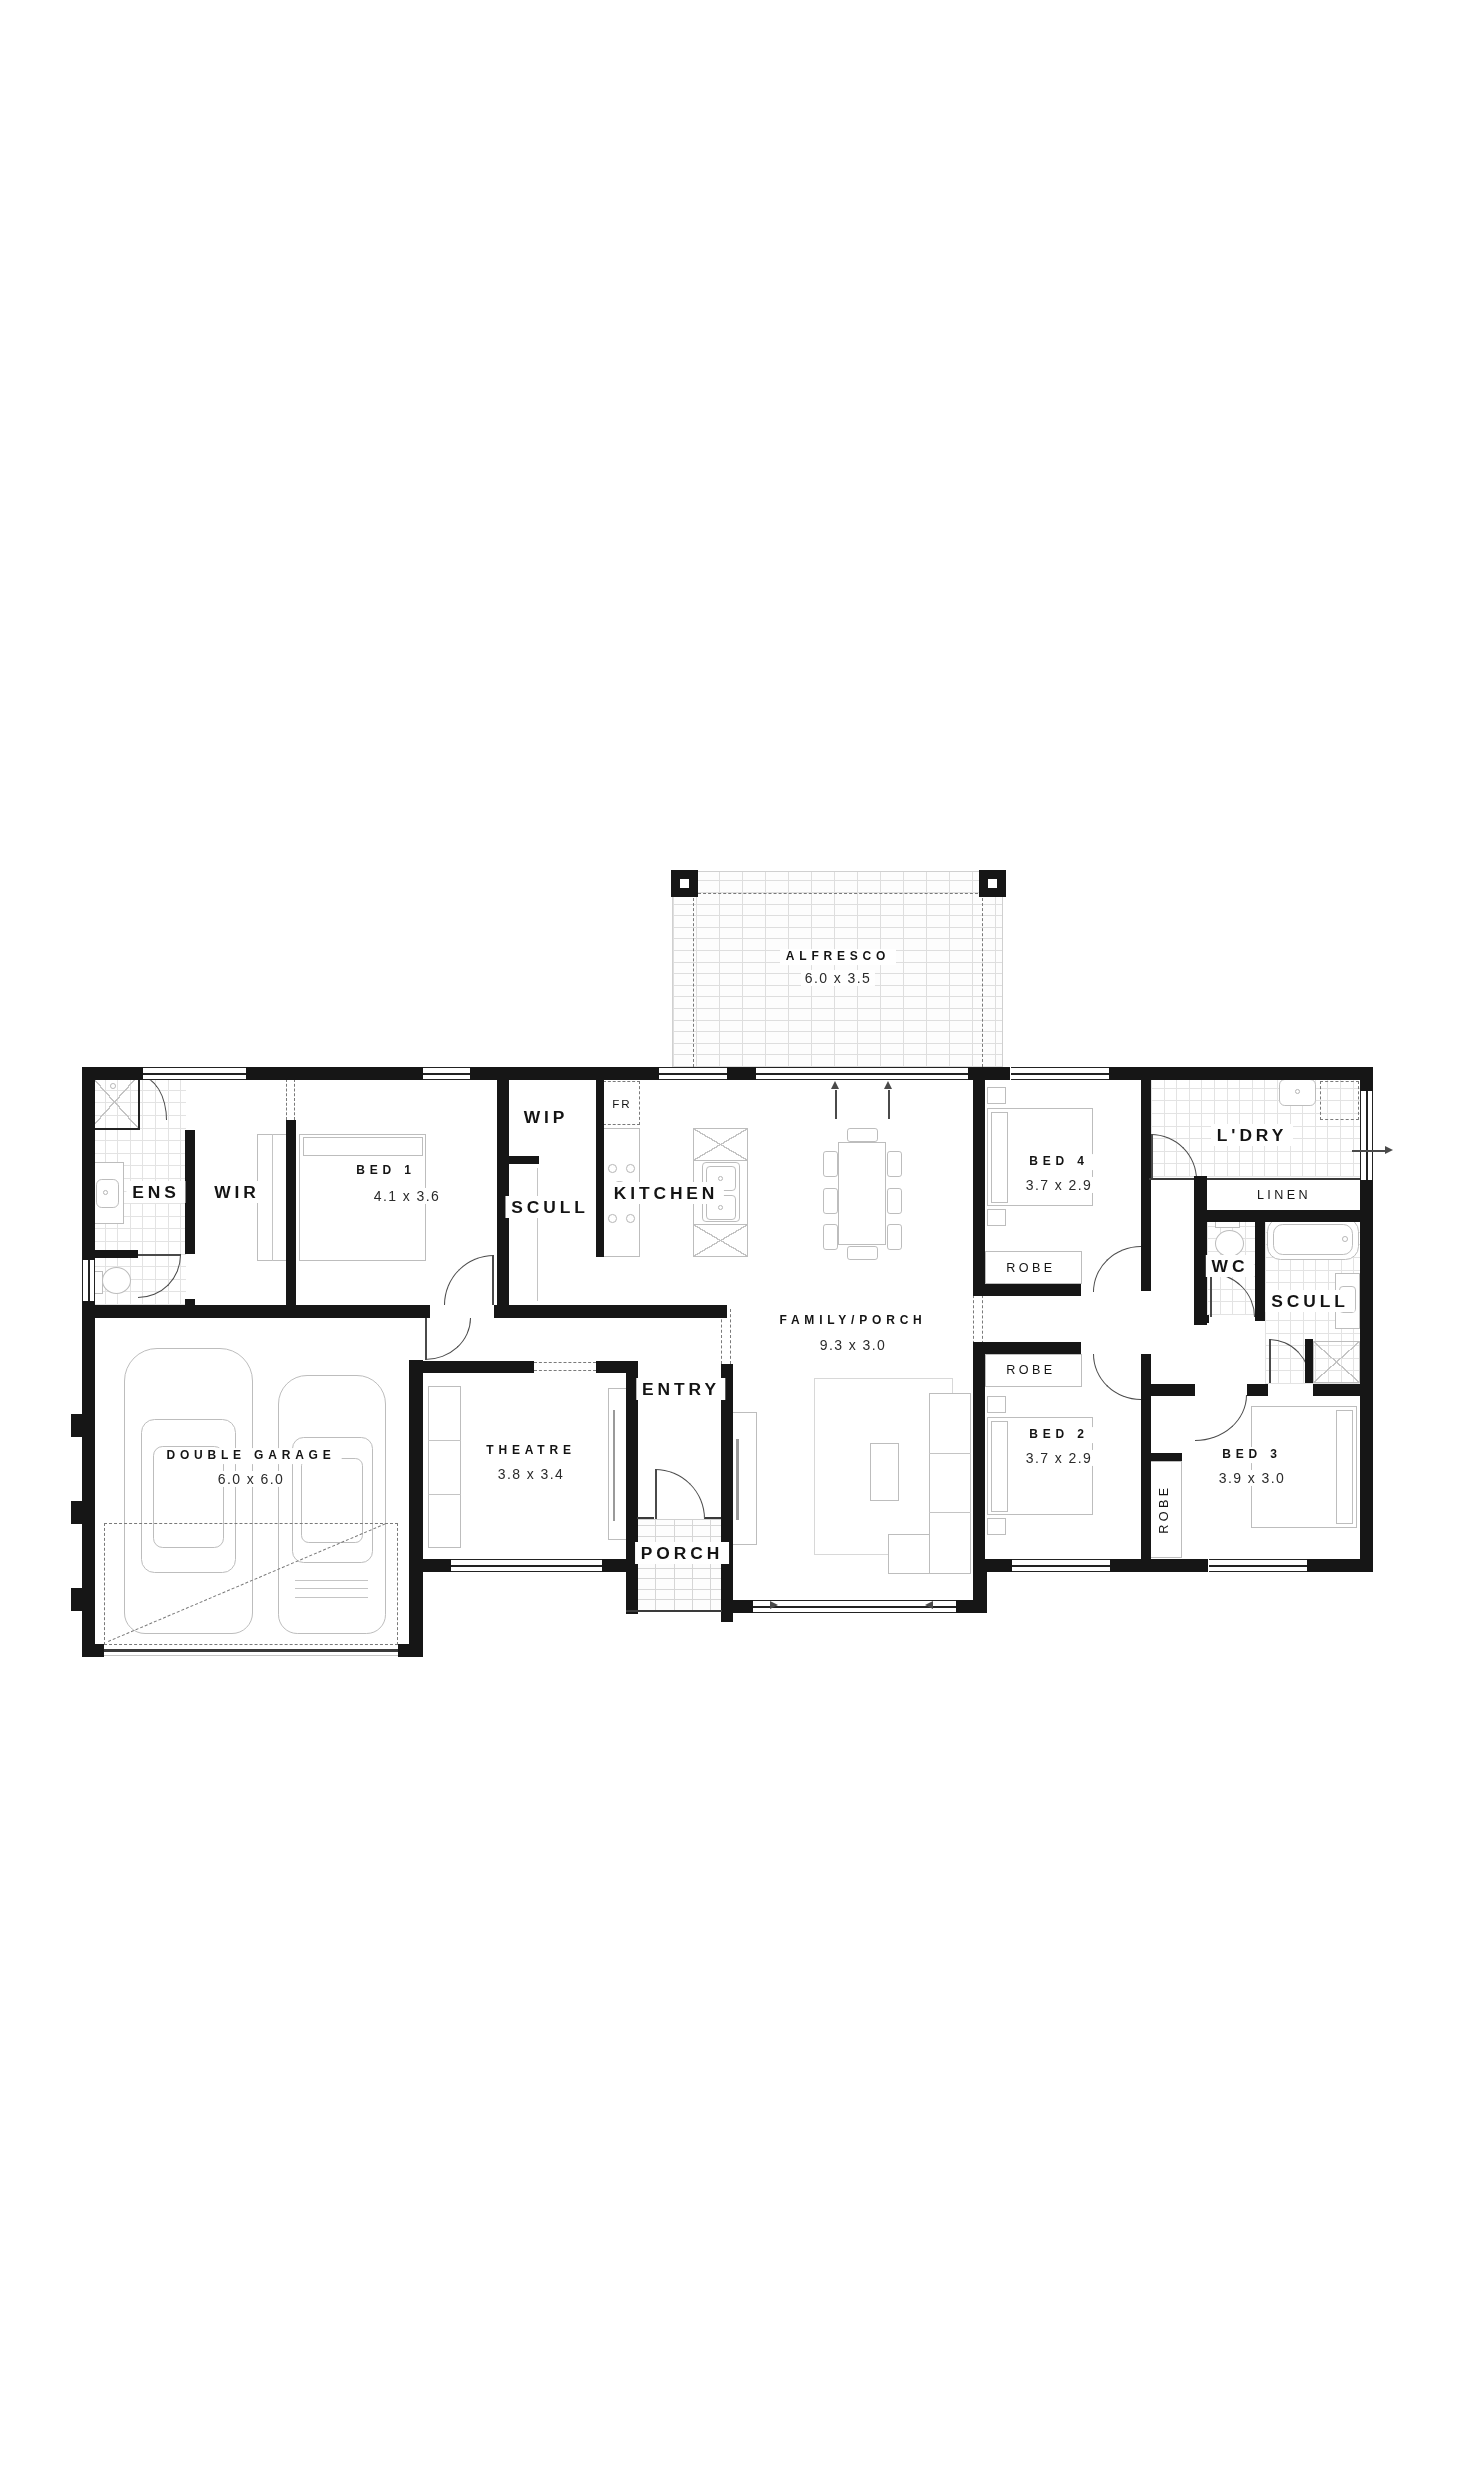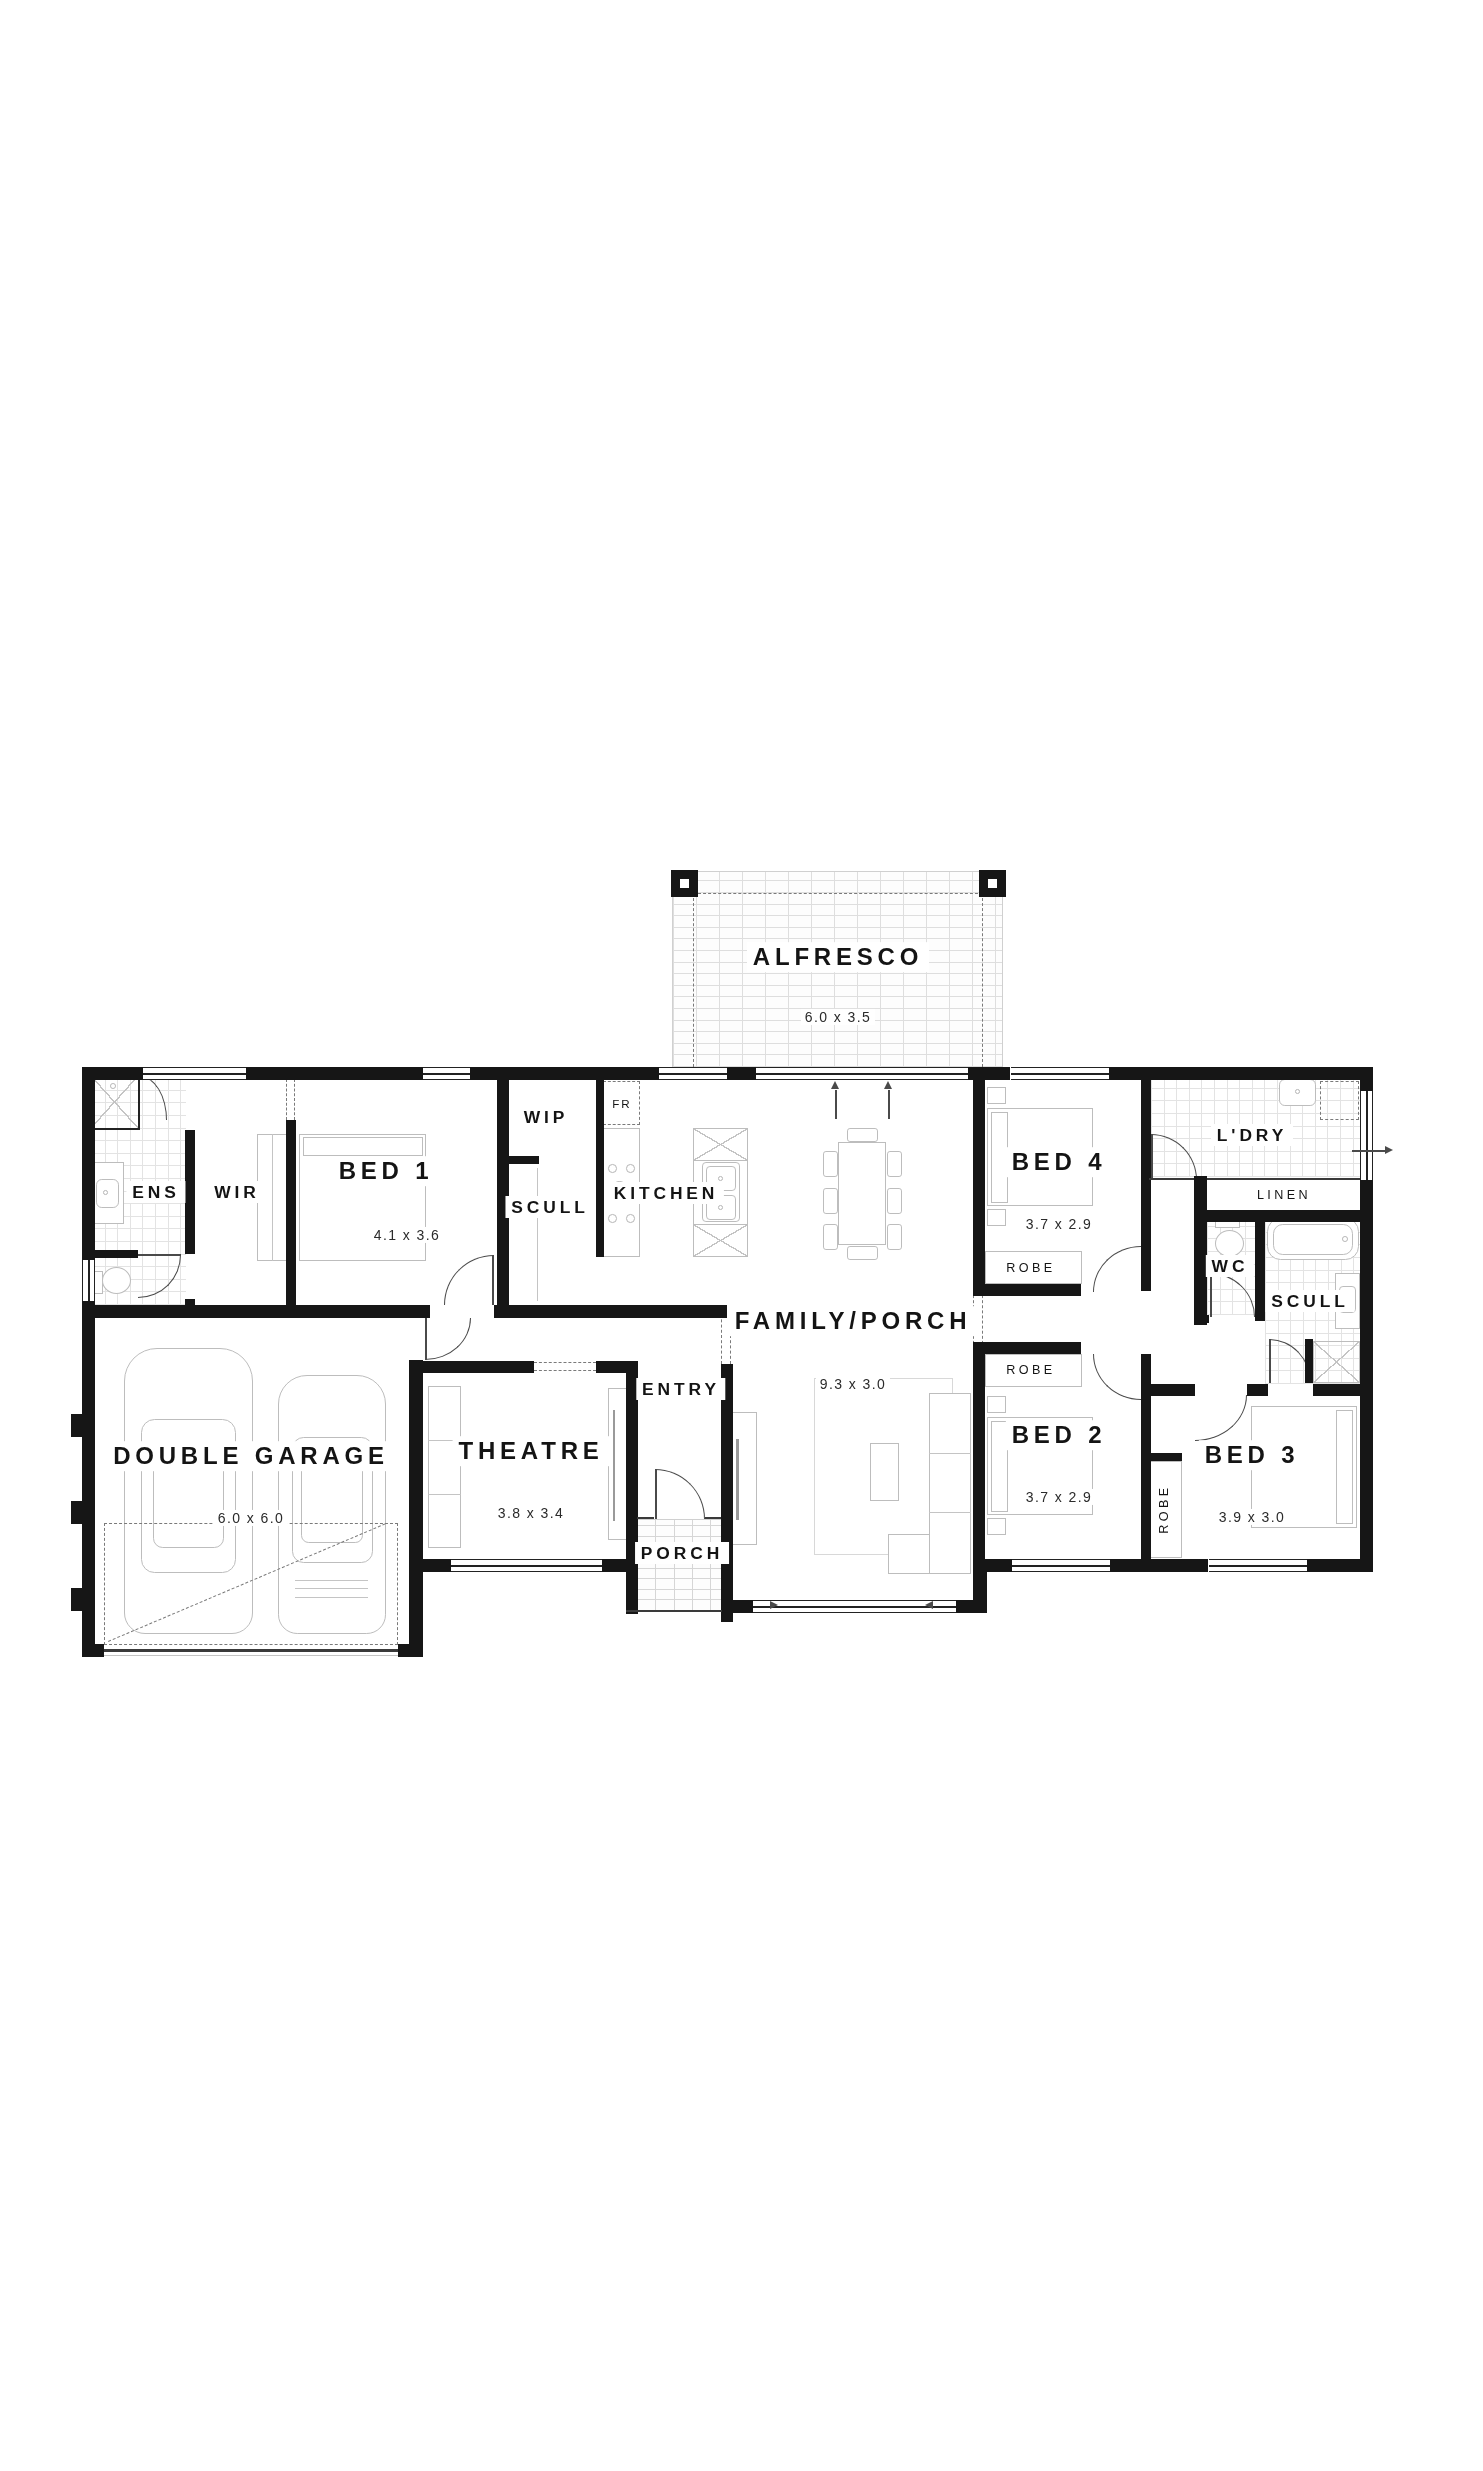--- a/index.html
+++ b/index.html
@@ -38,23 +38,23 @@
     repeating-linear-gradient(0deg,#e3e3e3 0 1px,transparent 1px 12.6px),
     repeating-linear-gradient(90deg,#e3e3e3 0 1px,transparent 1px 12.6px);}
   .brick{position:absolute;z-index:0;outline:1px solid #d0d0d0;background-color:#fdfdfd;background-image:
     repeating-linear-gradient(0deg,#dedede 0 1px,transparent 1px 11.6px),
     repeating-linear-gradient(90deg,#dedede 0 1px,transparent 1px 23px);}
   .brick.p{background-image:
     repeating-linear-gradient(0deg,#d6d6d6 0 1px,transparent 1px 10.6px),
     repeating-linear-gradient(90deg,#d6d6d6 0 1px,transparent 1px 18.3px);}
   
   .lbl{position:absolute;transform:translate(-50%,-50%);white-space:nowrap;color:#141414;background:#fff;
-       padding:1px 5.8px;font-weight:700;letter-spacing:4.8px;font-size:24px;line-height:1.15;z-index:5;}
+       padding:1px 5.8px;font-weight:700;letter-spacing:4.8px;font-size:12px;line-height:1.15;z-index:5;}
   .lbl.m{font-size:17.4px;letter-spacing:3.9px;}
-  .lbl.dim{font-weight:400;font-size:14px;letter-spacing:1.4px;color:#2b2b2b;padding:0 3.9px;margin-top:39px;}
+  .lbl.dim{font-weight:400;font-size:14px;letter-spacing:1.4px;color:#2b2b2b;padding:0 3.9px;}
   .lbl.s{font-size:12.6px;font-weight:400;letter-spacing:3.4px;padding:1px 3.9px;}
   .lbl.xs{font-size:11.6px;font-weight:400;letter-spacing:1.9px;padding:1px 2.9px;}
   .lbl.vert{transform:translate(-50%,-50%) rotate(-90deg);}
   
   .post{position:absolute;width:27px;height:27px;background:#161616;z-index:4;}
   .post::after{content:"";position:absolute;left:8.7px;top:8.7px;width:9.7px;height:9.7px;background:#fff;}
   .triU{position:absolute;width:0;height:0;border-left:4.8px solid transparent;border-right:4.8px solid transparent;border-bottom:8.7px solid #4a4a4a;z-index:5;}
   .triR{position:absolute;width:0;height:0;border-top:4.8px solid transparent;border-bottom:4.8px solid transparent;border-left:8.7px solid #4a4a4a;z-index:5;}
   .triL{position:absolute;width:0;height:0;border-top:4.8px solid transparent;border-bottom:4.8px solid transparent;border-right:8.7px solid #4a4a4a;z-index:5;}
   .aline{position:absolute;background:#4a4a4a;z-index:5;}

